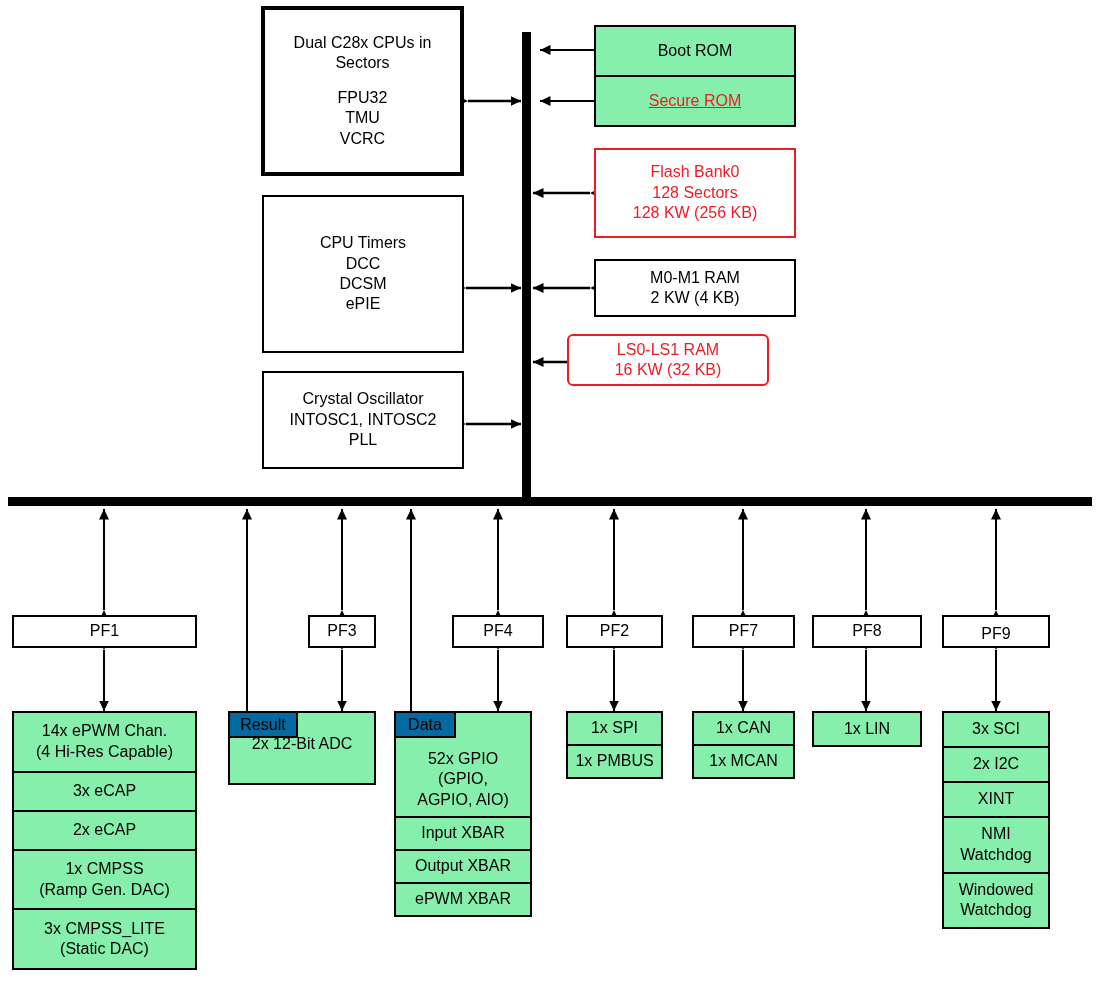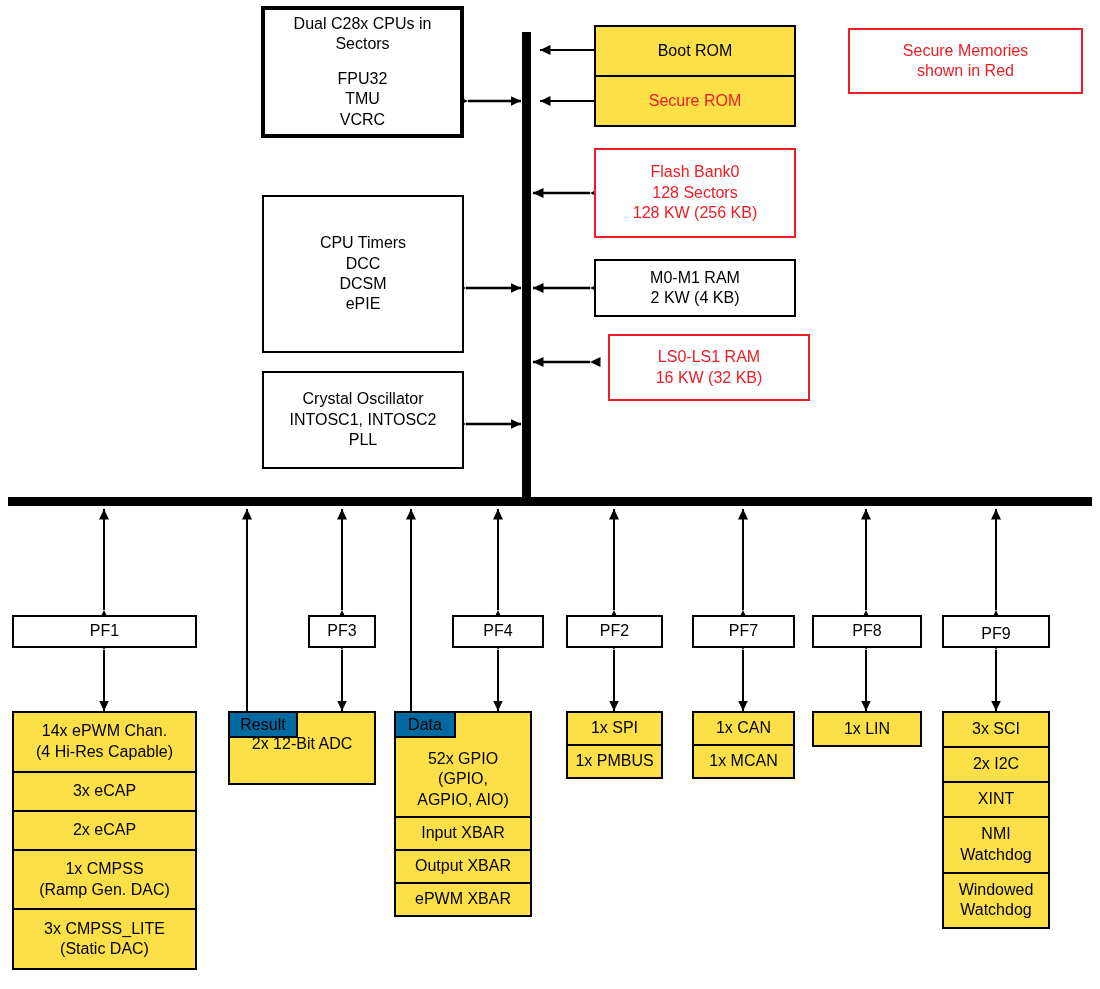--- a/index.html
+++ b/index.html
@@ -38,40 +38,40 @@
     font-size: 16px;
     line-height: 1.28;
     padding: 2px 3px;
   }
   .blk.thick { border-width: 4px; }
   .blk.red   { border-color: #ee1c25; color: #ee1c25; }
   .stack {
     position: absolute;
     box-sizing: border-box;
     border: 2px solid #000000;
-    background: #fde047;
+    background: #86efac;
     display: flex;
     flex-direction: column;
   }
   .stack > .cell {
     box-sizing: border-box;
     flex: 1 1 auto;
     display: flex;
     flex-direction: column;
     align-items: center;
     justify-content: center;
     text-align: center;
     font-size: 16px;
     line-height: 1.26;
     color: #000000;
     border-bottom: 2px solid #000000;
     padding: 1px 2px;
   }
   .stack > .cell:last-child { border-bottom: none; }
-  .stack > .cell.red { color: #ee1c25; }
+  .stack > .cell.red { color: #ee1c25; text-decoration: underline; }
   .tab {
     position: absolute;
     box-sizing: border-box;
     border: 2px solid #000000;
     background: #0369a1;
     font-size: 16px;
     line-height: 1;
     color: #000000;
     display: flex;
     align-items: center;
@@ -130,26 +130,22 @@
 
     <line x1="104" y1="650" x2="104" y2="711" stroke="#000" stroke-width="2" marker-end="url(#ahs)" marker-start="url(#ahs)"></line>
     <line x1="342" y1="650" x2="342" y2="711" stroke="#000" stroke-width="2" marker-end="url(#ahs)" marker-start="url(#ahs)"></line>
     <line x1="498" y1="650" x2="498" y2="711" stroke="#000" stroke-width="2" marker-end="url(#ahs)" marker-start="url(#ahs)"></line>
     <line x1="614" y1="650" x2="614" y2="711" stroke="#000" stroke-width="2" marker-end="url(#ahs)" marker-start="url(#ahs)"></line>
     <line x1="743" y1="650" x2="743" y2="711" stroke="#000" stroke-width="2" marker-end="url(#ahs)" marker-start="url(#ahs)"></line>
     <line x1="866" y1="650" x2="866" y2="711" stroke="#000" stroke-width="2" marker-end="url(#ahs)" marker-start="url(#ahs)"></line>
     <line x1="996" y1="650" x2="996" y2="711" stroke="#000" stroke-width="2" marker-end="url(#ahs)" marker-start="url(#ahs)"></line>
   </svg>
 
-  <div class="blk red" style="left:848px; top:28px; width:235px; height:66px;">
-    <span class="line">Secure Memories</span>
-    <span class="line">shown in Red</span>
-  </div>
-
-  <div class="blk thick" style="left:261px; top:6px; width:203px; height:132px;">
+
+  <div class="blk thick" style="left:261px; top:6px; width:203px; height:170px;">
     <span class="line">Dual C28x CPUs in</span>
     <span class="line">Sectors</span>
     <span class="gap"></span>
     <span class="line">FPU32</span>
     <span class="line">TMU</span>
     <span class="line">VCRC</span>
   </div>
 
   <div class="blk" style="left:262px; top:195px; width:202px; height:158px;">
     <span class="line">CPU Timers</span>
@@ -177,21 +173,21 @@
     <span class="line">Flash Bank0</span>
     <span class="line">128 Sectors</span>
     <span class="line">128 KW (256 KB)</span>
   </div>
 
   <div class="blk" style="left:594px; top:259px; width:202px; height:58px;">
     <span class="line">M0-M1 RAM</span>
     <span class="line">2 KW (4 KB)</span>
   </div>
 
-  <div class="blk red" style="left:608px; top:334px; width:202px; height:67px;">
+  <div class="blk red" style="left:567px; top:334px; width:202px; height:52px;border-radius:6px;">
     <span class="line">LS0-LS1 RAM</span>
     <span class="line">16 KW (32 KB)</span>
   </div>
 
   <div class="blk" style="left:12px; top:615px; width:185px; height:33px;">
     <span>PF1</span>
   </div>
   <div class="blk" style="left:308px; top:615px; width:68px; height:33px;">
     <span>PF3</span>
   </div>

